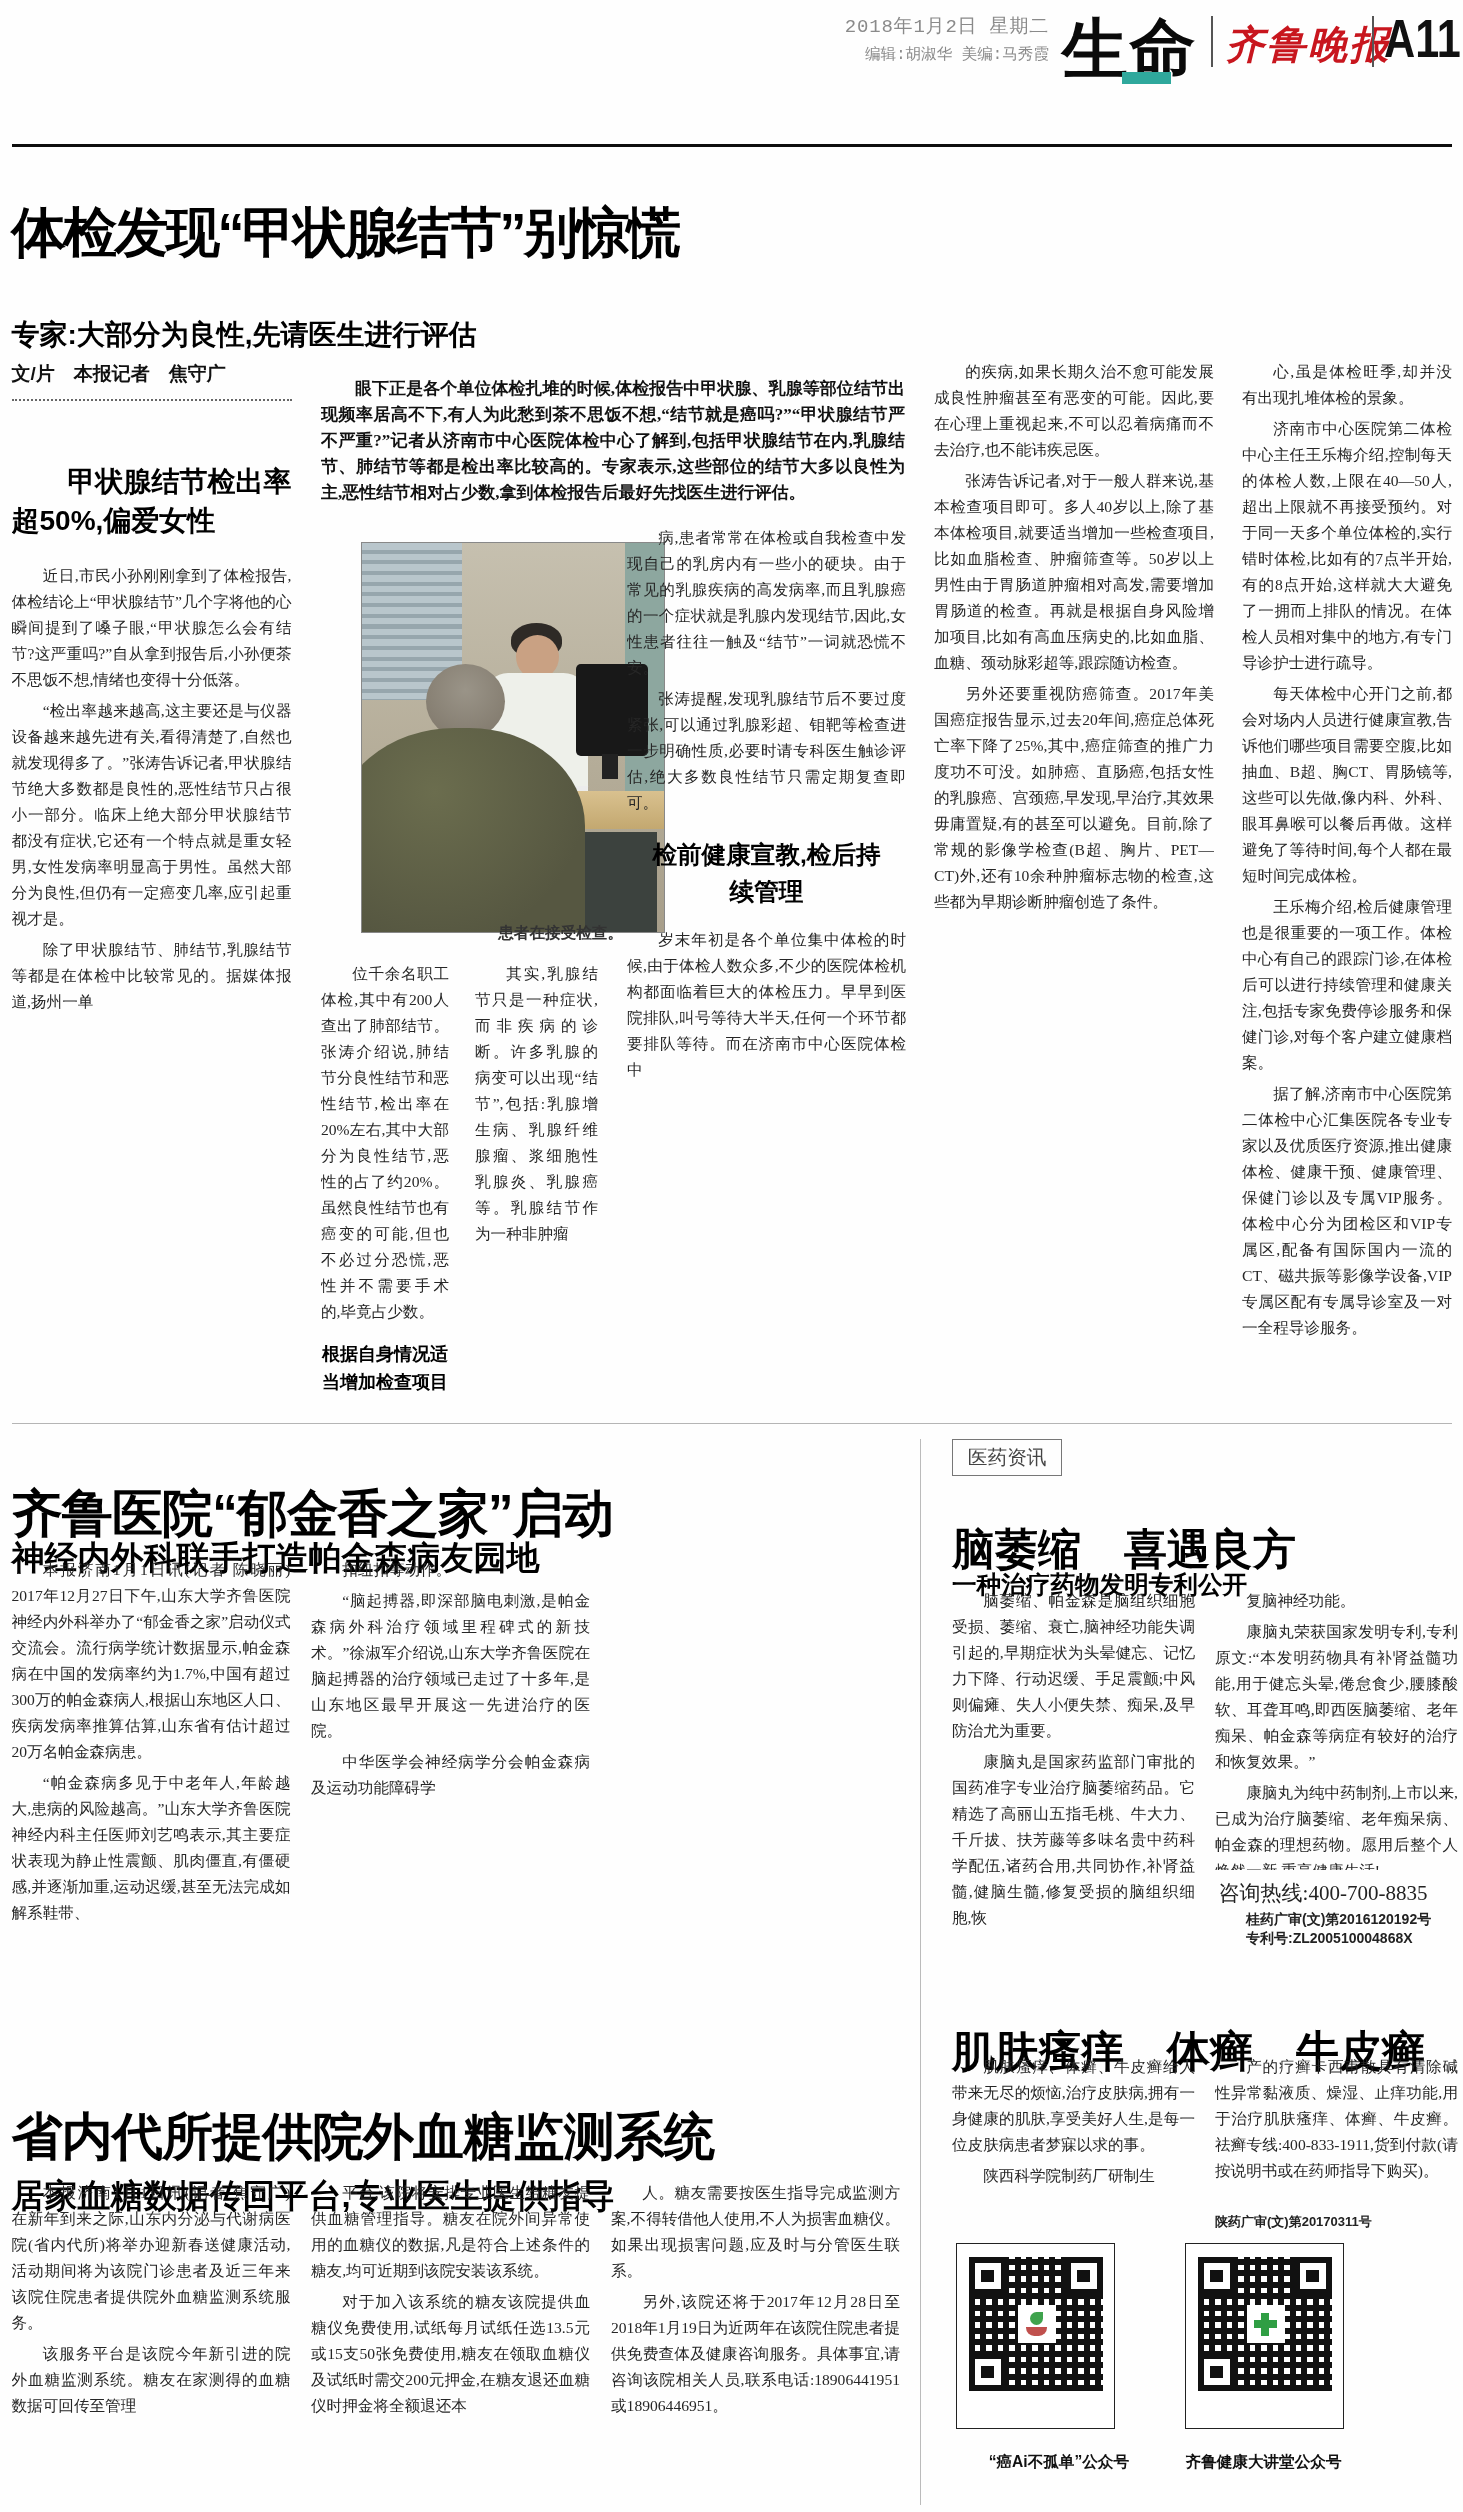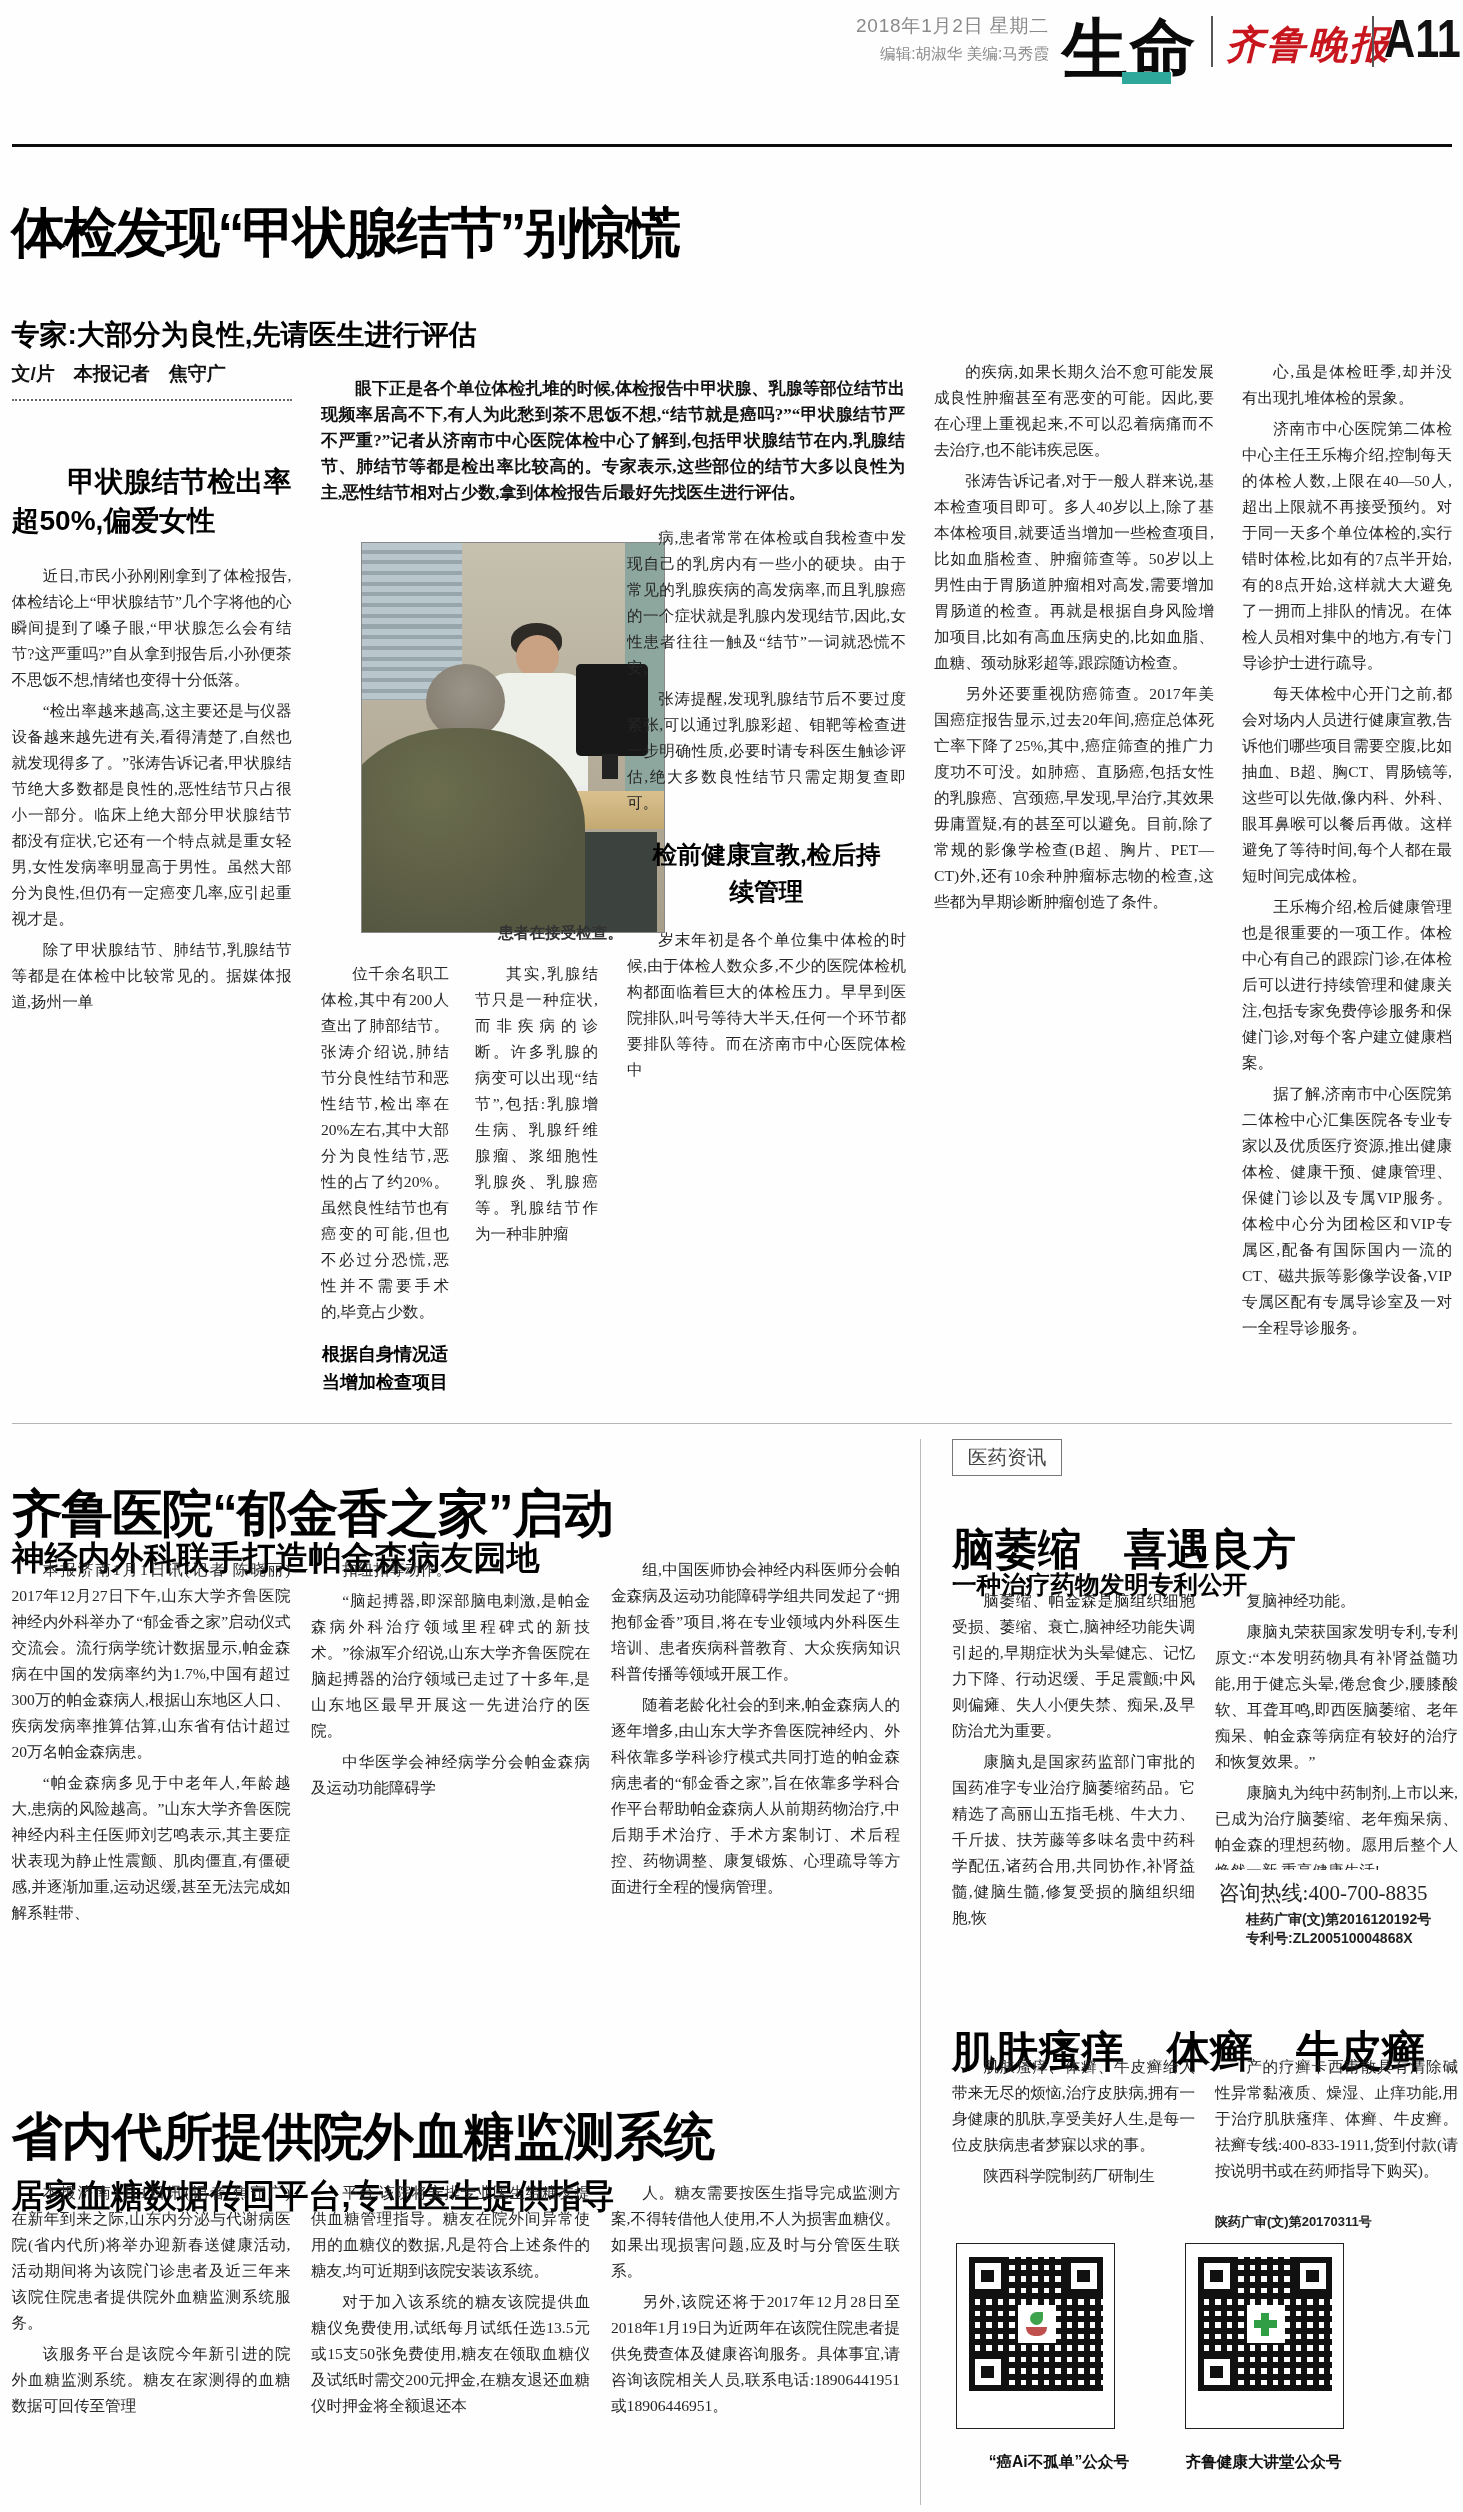--- a/index.html
+++ b/index.html
@@ -2,21 +2,21 @@
 <html style="font-size:13px"><head>
 <meta charset="utf-8">
 <style>
   html,body{margin:0;padding:0;background:#e8e8e8;}
   .page{position:relative;width:1463px;height:2512px;background:#fefefe;overflow:hidden;
         font-family:"Liberation Serif",serif;color:#222;}
   .abs{position:absolute;}
 
   
   .hdr-meta{left:680px;top:13px;width:369px;text-align:right;color:#8a8a8a;
-            font-family:Liberation Sans, sans-serif;}
+            font-family:Liberation Mono, monospace;}
   .hdr-date{font-size:19px;letter-spacing:0.8px;}
   .hdr-editor{font-size:15.6px;margin-top:4.9px;}
   .hdr-section{left:1062px;top:4.9px;font-size:66px;font-weight:900;color:#0a0a0a;
                font-family:"Liberation Sans",sans-serif;letter-spacing:1.6px;}
   .teal-bar{left:1122px;top:72px;width:49px;height:11.5px;background:#2fa89c;}
   .vline{width:1.6px;height:51px;background:#555;top:16.4px;}
   .v1{left:1211px;} .v2{left:1372px;}
   .hdr-masthead{left:1225px;top:18px;font-size:39px;font-weight:bold;font-style:italic;
                 color:#c8161e;letter-spacing:2.5px;font-family:"Liberation Serif",serif;}
   .hdr-pageno{left:1384px;top:6.6px;font-size:54px;font-weight:600;transform:scaleX(.8);
@@ -210,24 +210,20 @@
   <h3 class="abs h2sub a2s">神经内外科联手打造帕金森病友园地</h3>
   <div class="abs col a2c1">
       <p class="para">本报济南1月1日讯(记者 陈晓丽)　2017年12月27日下午,山东大学齐鲁医院神经内外科举办了“郁金香之家”启动仪式交流会。流行病学统计数据显示,帕金森病在中国的发病率约为1.7%,中国有超过300万的帕金森病人,根据山东地区人口、疾病发病率推算估算,山东省有估计超过20万名帕金森病患。</p>
       <p class="para">“帕金森病多见于中老年人,年龄越大,患病的风险越高。”山东大学齐鲁医院神经内科主任医师刘艺鸣表示,其主要症状表现为静止性震颤、肌肉僵直,有僵硬感,并逐渐加重,运动迟缓,甚至无法完成如解系鞋带、</p>
     </div>
   <div class="abs col a2c2">
       <p class="para">扣纽扣等动作。</p>
       <p class="para">“脑起搏器,即深部脑电刺激,是帕金森病外科治疗领域里程碑式的新技术。”徐淑军介绍说,山东大学齐鲁医院在脑起搏器的治疗领域已走过了十多年,是山东地区最早开展这一先进治疗的医院。</p>
       <p class="para">中华医学会神经病学分会帕金森病及运动功能障碍学</p>
     </div>
-  <div class="abs col a2c3">
-      <p class="para">组,中国医师协会神经内科医师分会帕金森病及运动功能障碍学组共同发起了“拥抱郁金香”项目,将在专业领域内外科医生培训、患者疾病科普教育、大众疾病知识科普传播等领域开展工作。</p>
-      <p class="para">随着老龄化社会的到来,帕金森病人的逐年增多,由山东大学齐鲁医院神经内、外科依靠多学科诊疗模式共同打造的帕金森病患者的“郁金香之家”,旨在依靠多学科合作平台帮助帕金森病人从前期药物治疗,中后期手术治疗、手术方案制订、术后程控、药物调整、康复锻炼、心理疏导等方面进行全程的慢病管理。</p>
-    </div>
 
   <h2 class="abs h2 a3h">省内代所提供院外血糖监测系统</h2>
   <h3 class="abs h2sub a3s">居家血糖数据传回平台,专业医生提供指导</h3>
   <div class="abs col a3c1">
       <p class="para">本报济南1月1日讯(记者 焦守广)　在新年到来之际,山东内分泌与代谢病医院(省内代所)将举办迎新春送健康活动,活动期间将为该院门诊患者及近三年来该院住院患者提供院外血糖监测系统服务。</p>
       <p class="para">该服务平台是该院今年新引进的院外血糖监测系统。糖友在家测得的血糖数据可回传至管理</p>
     </div>
   <div class="abs col a3c2">
       <p class="para">平台,该院将安排专业医生给糖友提供血糖管理指导。糖友在院外间异常使用的血糖仪的数据,凡是符合上述条件的糖友,均可近期到该院安装该系统。</p>
       <p class="para">对于加入该系统的糖友该院提供血糖仪免费使用,试纸每月试纸任选13.5元或15支50张免费使用,糖友在领取血糖仪及试纸时需交200元押金,在糖友退还血糖仪时押金将全额退还本</p>

